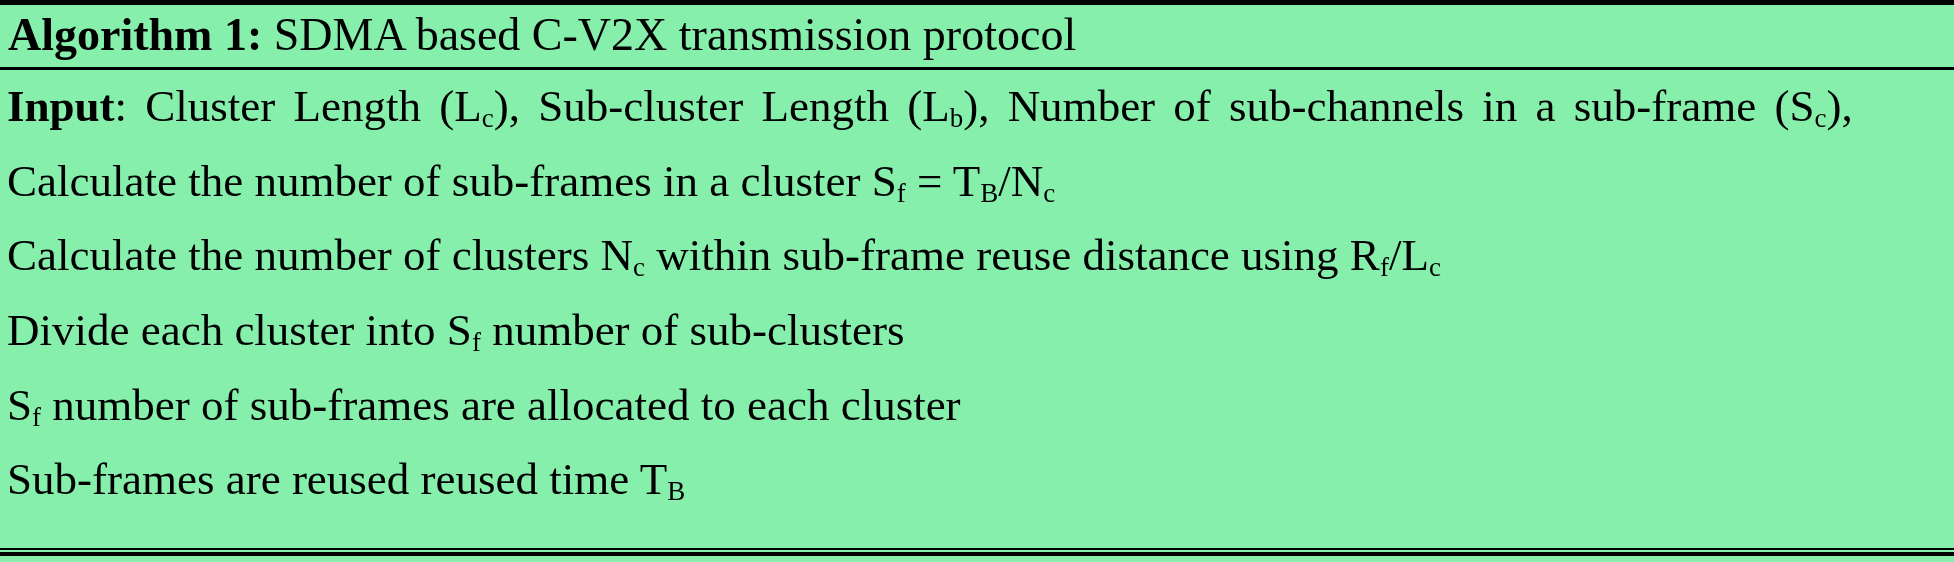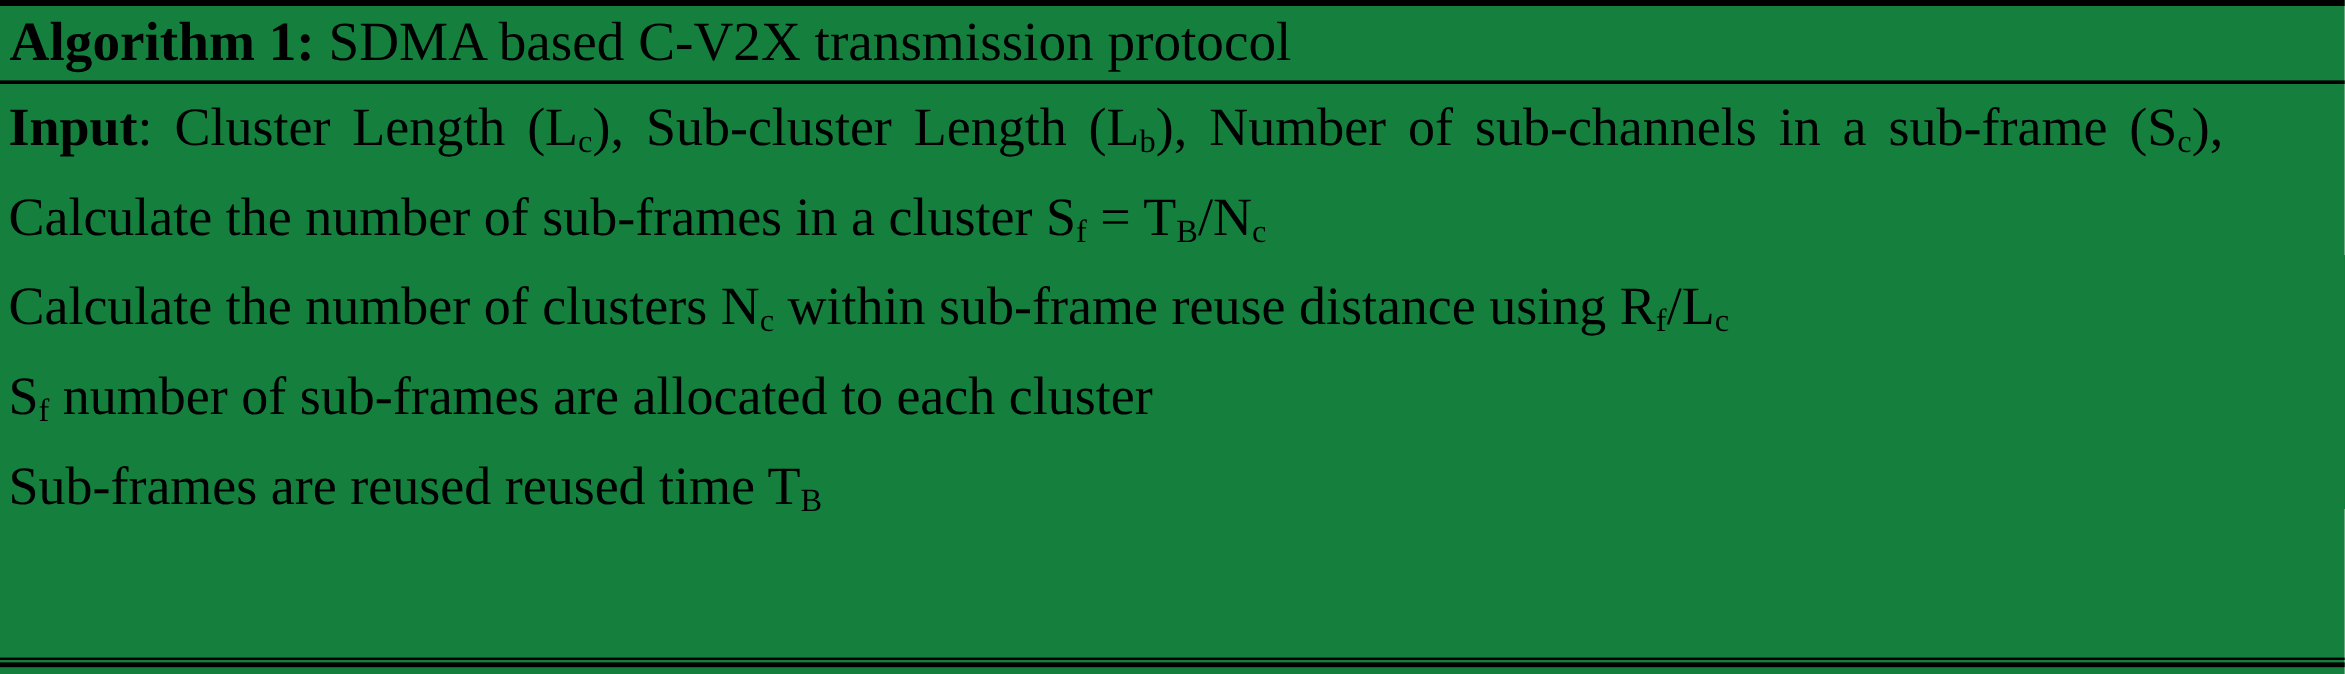--- a/index.html
+++ b/index.html
@@ -7,21 +7,21 @@
     padding: 0;
     width: 1954px;
     height: 562px;
     background: #ffffff;
     overflow: hidden;
   }
   .algo {
     position: relative;
     width: 1954px;
     height: 562px;
-    background: #15803d;
+    background: #86efac;
     color: #000000;
     font-family: "Liberation Serif", serif;
   }
   .rule {
     position: absolute;
     left: 0;
     right: 0;
     background: #000000;
   }
   .rule-top    { top: 0;       height: 5px; }
@@ -61,18 +61,19 @@
 <body>
 
 <div class="algo">
   <div class="rule rule-top"></div>
   <div class="title"><span class="b">Algorithm 1:</span><span> SDMA based C-V2X transmission protocol</span></div>
   <div class="rule rule-mid"></div>
   <div class="body">
       <div class="line justify"><span class="b">Input</span><span>: Cluster Length (L</span><span class="sub">c</span><span>), Sub-cluster Length (L</span><span class="sub">b</span><span>), Number of sub-channels in a sub-frame (S</span><span class="sub">c</span><span>),</span></div>
       <div class="line"><span>Calculate the number of sub-frames in a cluster S</span><span class="sub">f</span><span> = T</span><span class="sub">B</span><span>/N</span><span class="sub">c</span></div>
       <div class="line"><span>Calculate the number of clusters N</span><span class="sub">c</span><span> within sub-frame reuse distance using R</span><span class="sub">f</span><span>/L</span><span class="sub">c</span></div>
+      <div class="line"><span>Divide each cluster into S</span><span class="sub">f</span><span> number of sub-clusters</span></div>
       <div class="line"><span>S</span><span class="sub">f</span><span> number of sub-frames are allocated to each cluster</span></div>
       <div class="line"><span>Sub-frames are reused reused time T</span><span class="sub">B</span></div>
     </div>
   <div class="rule rule-b-thin"></div>
   <div class="rule rule-b-thick"></div>
 </div>
 
 </body></html>

